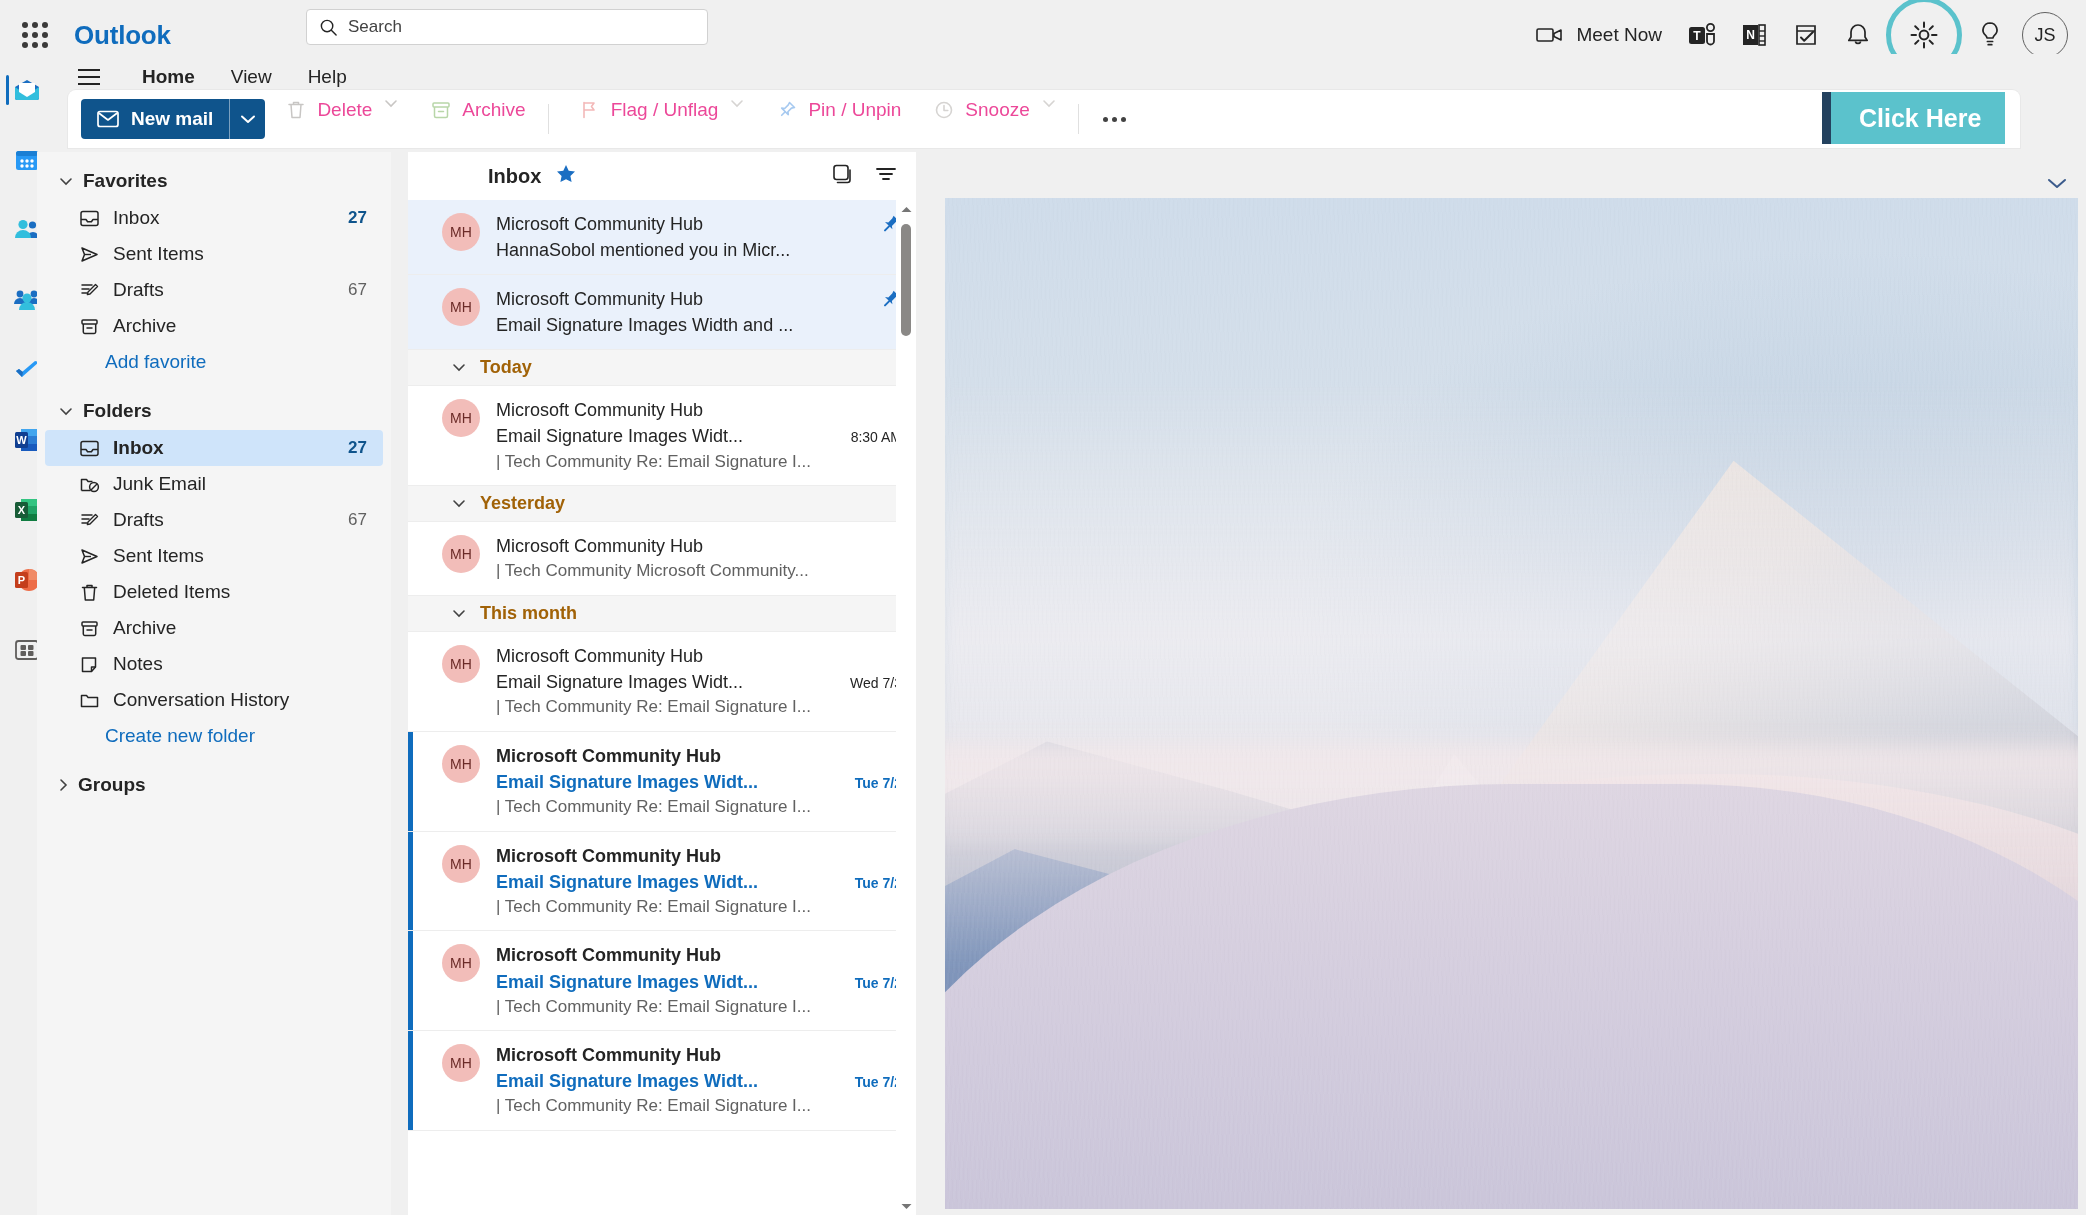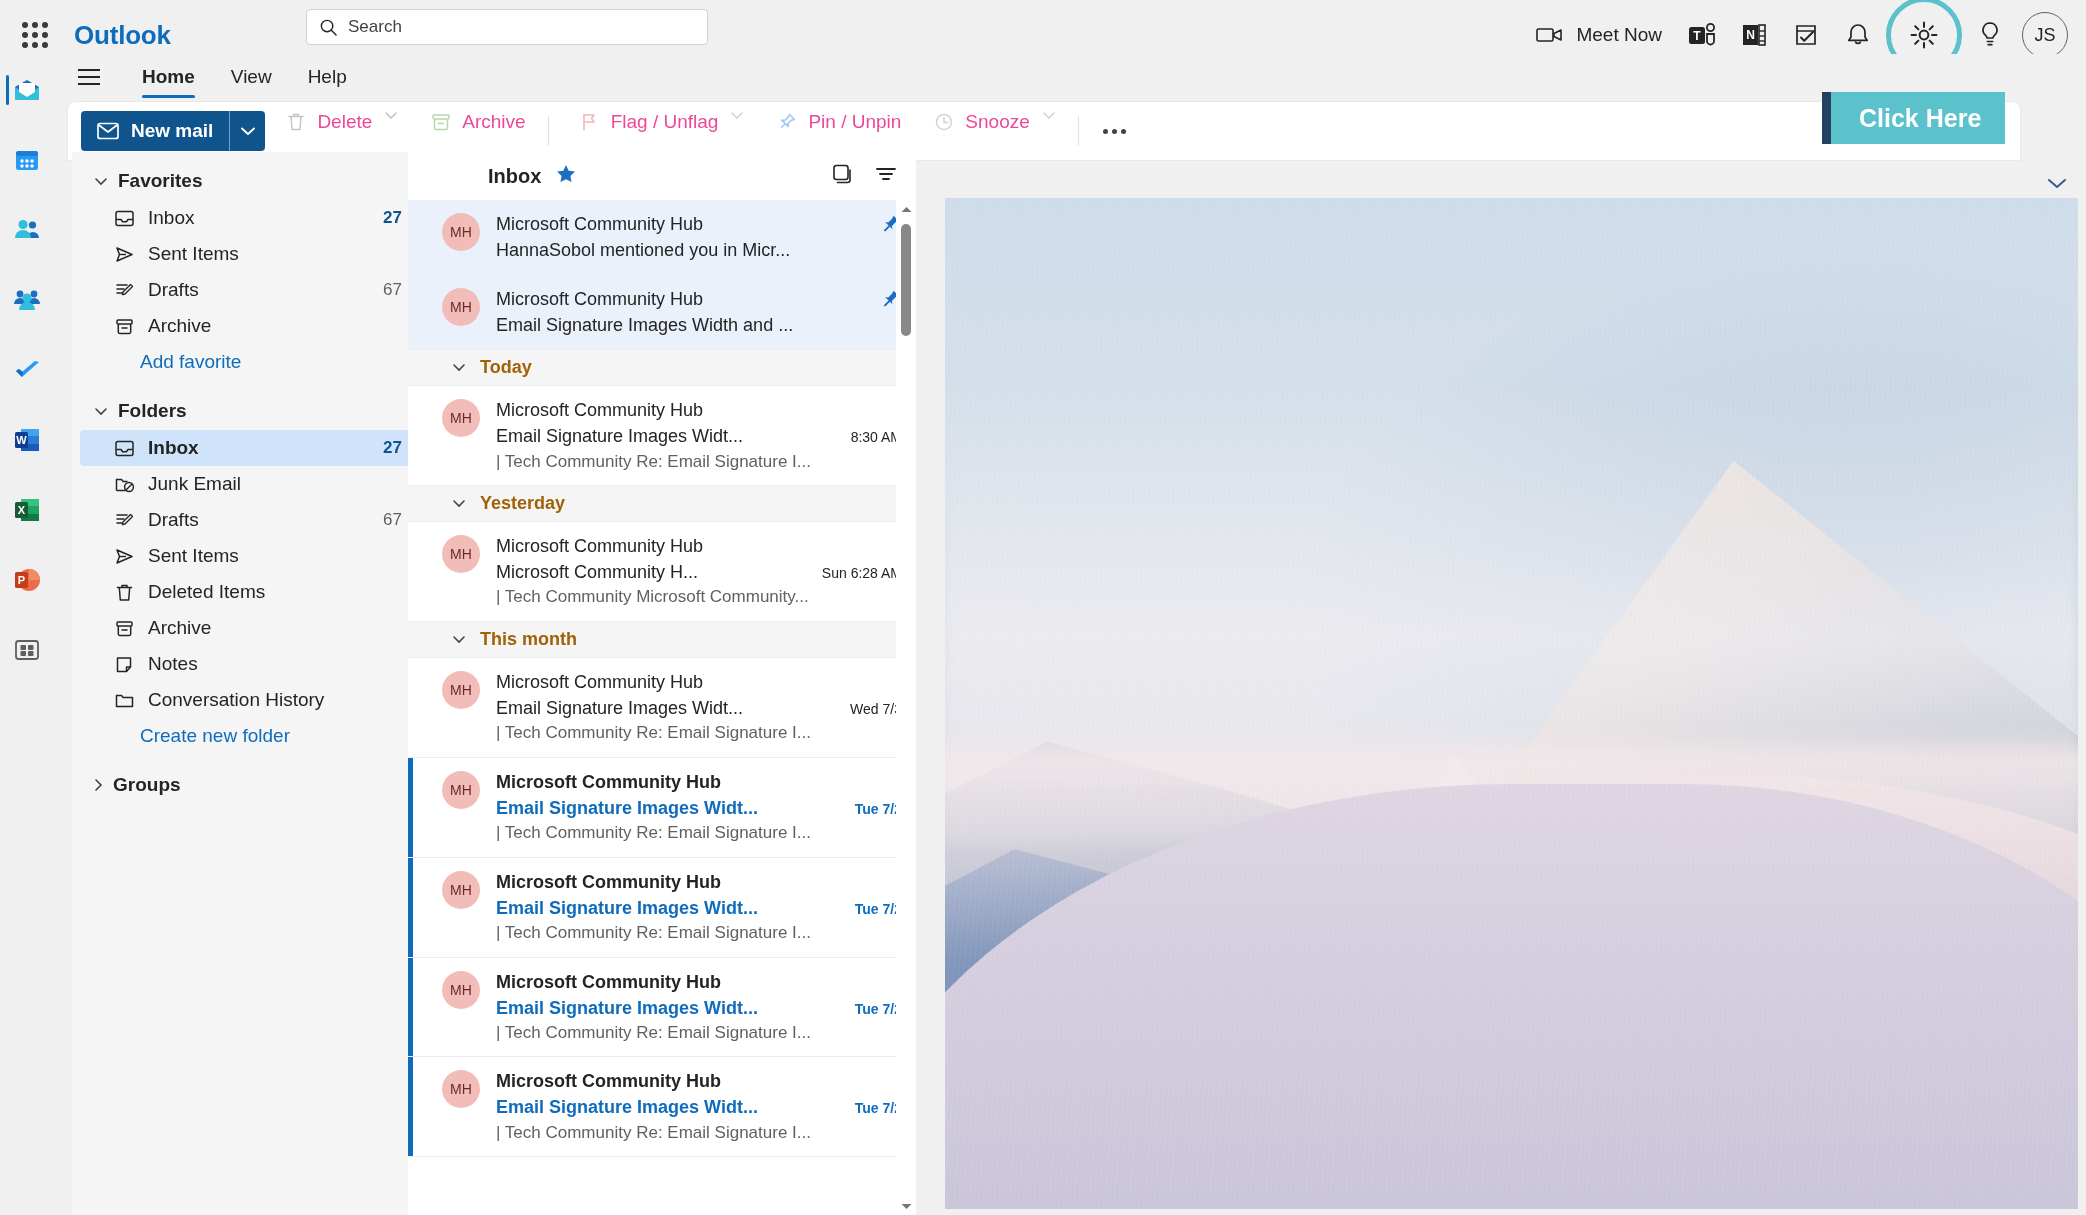--- a/index.html
+++ b/index.html
@@ -92,21 +92,21 @@
     font-size: 19px; color: #242424; padding: 0 18px; height: 46px;
     display: flex; align-items: center; position: relative; cursor: pointer;
   }
   .tab.active { font-weight: 700; }
   .tab.active::after {
     content: ""; position: absolute; bottom: 2px; left: 18px; right: 18px;
     height: 3px; background: #0f6cbd; border-radius: 2px;
   }
 
   .ribbon {
-    position: absolute; left: 14px; top: 48px; right: 66px; height: 58px;
+    position: absolute; left: 14px; top: 36px; right: 66px; height: 58px;
     background: #fff; border-radius: 8px 8px 0 0;
     display: flex; align-items: center; padding: 0 8px;
     box-shadow: 0 0 0 1px rgba(0,0,0,0.03);
   }
   .newmail {
     display: flex; align-items: center; height: 40px; margin-left: 5px;
     border-radius: 4px; overflow: hidden; cursor: pointer;
   }
   .newmail-main {
     background: #0f548c; color: #fff; display: flex; align-items: center;
@@ -136,21 +136,21 @@
   
   .click-here {
     position: absolute; left: 1822px; top: 92px; height: 52px;
     background: #5bc2cc; color: #fff; font-size: 25px; font-weight: 700;
     display: flex; align-items: center; padding: 0 24px 0 28px;
     border-left: 9px solid #24425f; z-index: 40; cursor: pointer;
   }
 
   
   .folderpane {
-    position: absolute; left: 72px; top: 152px; width: 354px; bottom: 0;
+    position: absolute; left: 37px; top: 152px; width: 354px; bottom: 0;
     background: #f5f5f5; padding-top: 10px; overflow: hidden;
   }
   .grp-head {
     display: flex; align-items: center; gap: 10px; height: 38px;
     padding-left: 22px; font-size: 19px; font-weight: 700; color: #242424;
     cursor: pointer;
   }
   .folder-row {
     display: flex; align-items: center; height: 36px; margin: 0 8px;
     padding-left: 34px; border-radius: 4px; cursor: pointer; position: relative;
@@ -838,24 +838,20 @@
       <div class="grouphdr">
         <svg width="14" height="9" viewBox="0 0 14 9">
           <path d="M2 2 L7 7 L12 2" fill="none" stroke="#424242" stroke-width="1.6" stroke-linecap="round"></path>
         </svg>
         <span>Yesterday</span>
       </div>
       <div class="mrow">
         <div class="mav">MH</div>
         <div class="mbody">
           <div class="msender">Microsoft Community Hub</div>
-          <div class="mline2">
-            <span class="msubject">Microsoft Community H...</span>
-            <span class="mdate">Sun 6:28 AM</span>
-          </div>
           <div class="mpreview">| Tech Community Microsoft Community...</div>
         </div>
       </div>
 
       <div class="grouphdr">
         <svg width="14" height="9" viewBox="0 0 14 9">
           <path d="M2 2 L7 7 L12 2" fill="none" stroke="#424242" stroke-width="1.6" stroke-linecap="round"></path>
         </svg>
         <span>This month</span>
       </div>

